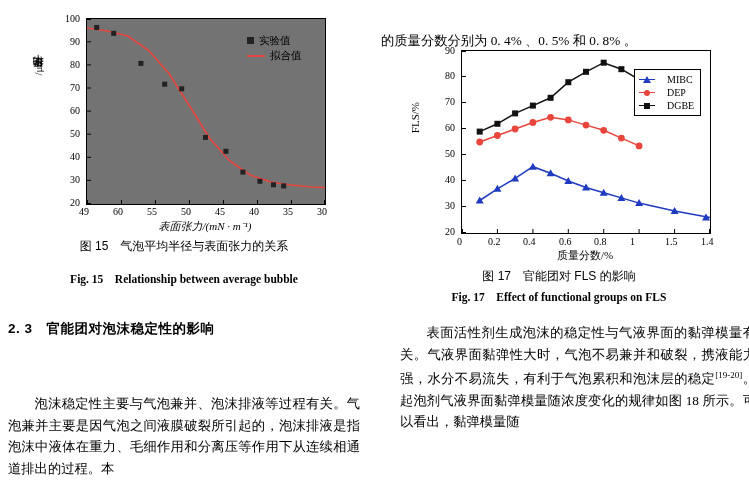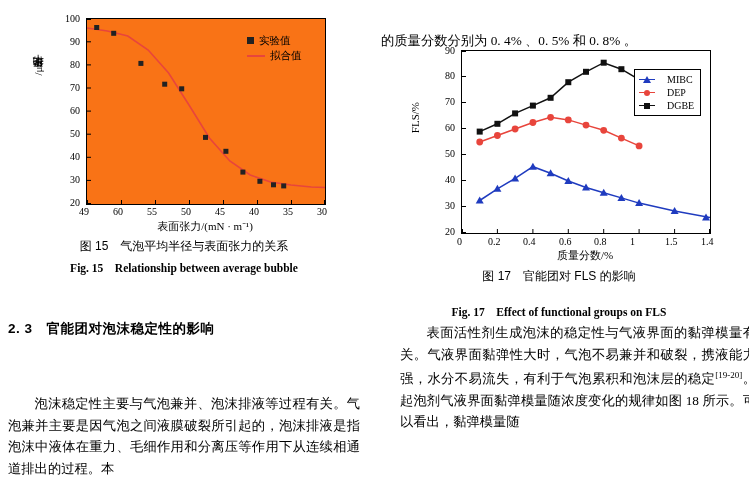--- a/index.html
+++ b/index.html
@@ -11,34 +11,34 @@
     position:relative;
     overflow:hidden;
   }
   .page{position:relative;width:749px;height:482px;}
   .col-left{position:absolute;left:0;top:0;width:368px;height:482px;}
   .col-right{position:absolute;left:381px;top:0;width:368px;height:482px;}
 
   
   .fig15-wrap{position:absolute;left:30px;top:8px;width:320px;height:230px;}
   .chart15{position:absolute;left:0;top:0;width:320px;height:225px;}
-  .plot15{position:absolute;left:56px;top:10px;width:238px;height:185px;border:1px solid #000;background:#f97316;}
+  .plot15{position:absolute;left:56px;top:10px;width:238px;height:185px;border:1px solid #000;background:#737373;}
   .ylab15{position:absolute;left:2px;top:50px;width:16px;font-size:11px;line-height:12px;
           writing-mode:vertical-rl;transform:rotate(180deg);letter-spacing:0px;}
-  .xlab15{position:absolute;left:56px;top:200px;width:238px;text-align:center;font-size:11px;}
+  .xlab15{position:absolute;left:56px;top:200px;width:238px;text-align:center;font-size:11px;font-style:italic;}
   .tickx15{position:absolute;font-size:10px;font-family:"Liberation Serif",serif;}
   .ticky15{position:absolute;font-size:10px;text-align:right;width:22px;}
 
   .legend15{position:absolute;left:160px;top:14px;font-size:10.5px;line-height:15px;}
   .legend15 .row{display:flex;align-items:center;gap:5px;height:15px;}
   .lgsq{width:7px;height:7px;background:#222;display:inline-block;}
   .lgline{width:18px;height:2px;background:#e8453c;display:inline-block;}
 
   .fig15cap{position:absolute;left:8px;top:238px;width:352px;text-align:center;}
-  .fig15cap .l1{font-size:12px;font-family:"Liberation Sans",sans-serif;margin-bottom:5px;}
+  .fig15cap .l1{font-size:12px;font-family:"Liberation Sans",sans-serif;margin-bottom:16px;}
   .fig15cap .l2{font-size:11.5px;font-weight:bold;line-height:17px;}
 
   
   .sec-head{position:absolute;left:8px;top:320px;width:352px;font-size:13.5px;font-family:"Liberation Sans",sans-serif;font-weight:bold;letter-spacing:0.5px;}
   .body-left{position:absolute;left:8px;top:348px;width:352px;font-size:13.3px;line-height:21.5px;text-align:justify;font-family:"Liberation Serif",serif;margin-top:45px;}
   .ind{text-indent:2em;display:block;}
 
   
   .rtop{position:absolute;left:0px;top:6px;width:356px;font-size:13.3px;line-height:21.5px;text-align:justify;margin-top:24px;}
 
@@ -49,21 +49,21 @@
   .xlab17{position:absolute;left:56px;top:202px;width:248px;text-align:center;font-size:11px;}
   .legend17{position:absolute;left:172px;top:18px;border:1px solid #000;background:#fff;padding:3px 6px 3px 4px;font-size:10px;line-height:13px;}
   .legend17 .row{display:flex;align-items:center;gap:12px;height:13px;text-align:center;}
   .lg17line{width:16px;height:0;border-top:1.4px solid #000;position:relative;display:inline-block;}
   .mk{position:absolute;left:5px;top:-3px;width:6px;height:6px;}
   .mk.tri{width:0;height:0;border-left:4px solid transparent;border-right:4px solid transparent;border-bottom:7px solid #1f3bbf;top:-4px;left:4px;}
   .mk.cir{border-radius:50%;background:#e8453c;}
   .mk.sq{background:#111;}
 
   .fig17cap{position:absolute;left:0px;top:268px;width:356px;text-align:center;}
-  .fig17cap .l1{font-size:12px;font-family:"Liberation Sans",sans-serif;margin-bottom:20px;}
+  .fig17cap .l1{font-size:12px;font-family:"Liberation Sans",sans-serif;margin-bottom:5px;}
   .fig17cap .l2{font-size:11.5px;font-weight:bold;}
 
   .body-right{position:absolute;left:0px;top:322px;width:356px;font-size:13.3px;line-height:21.5px;text-align:justify;margin-left:19px;}
   sup{font-size:9px;vertical-align:super;}
 </style>
 </head>
 <body>
 
 <div class="page">
 

